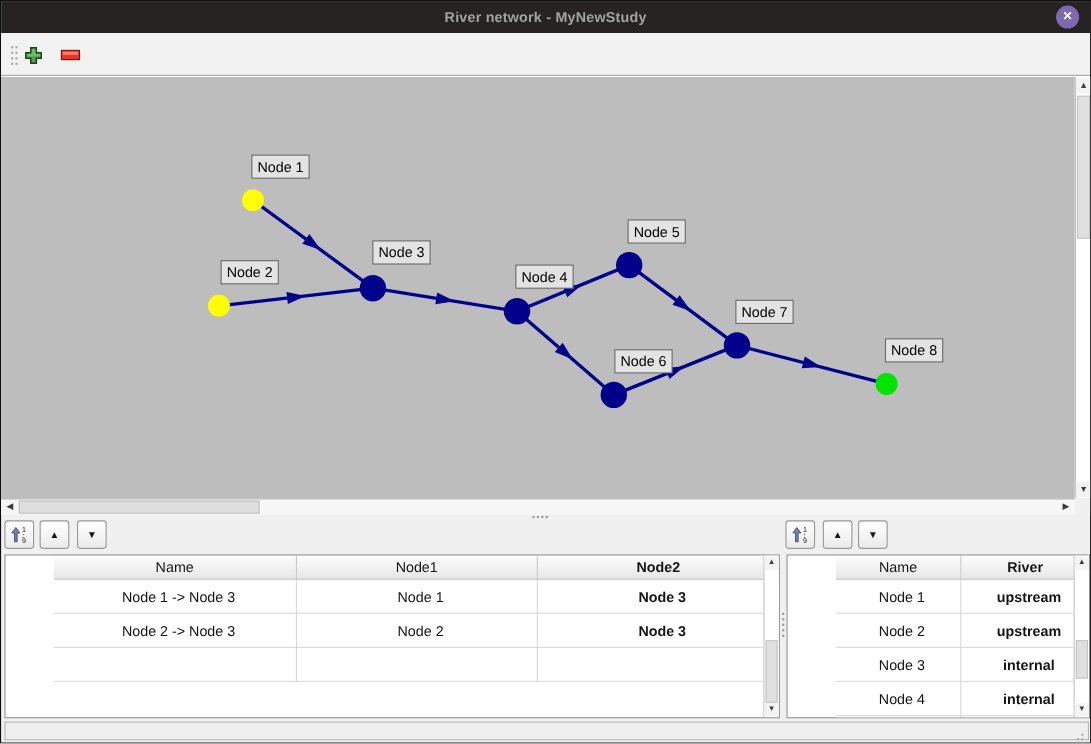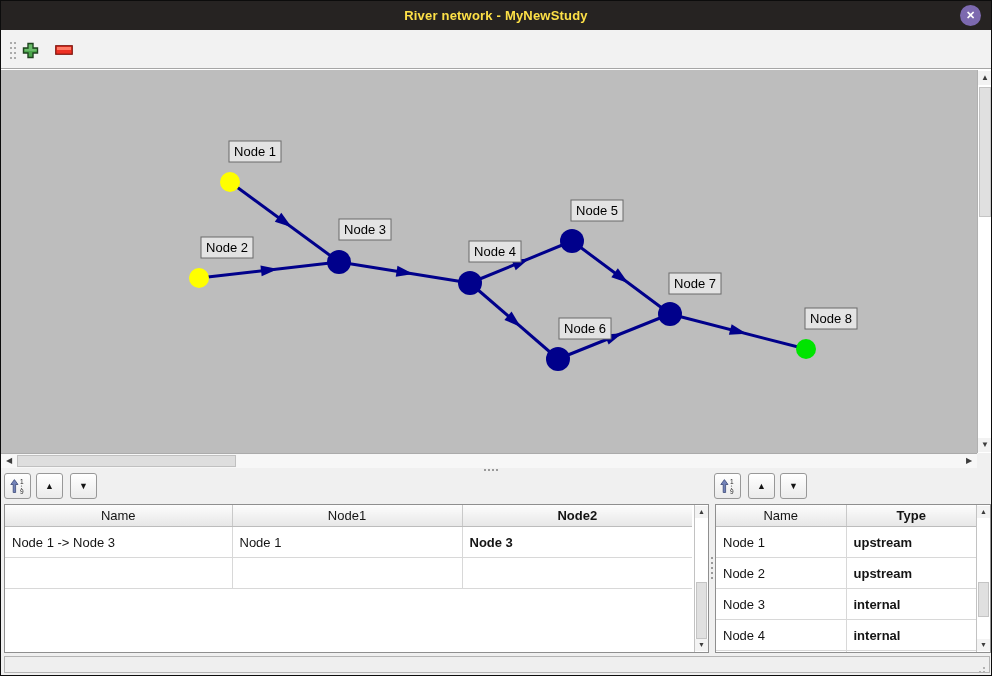--- a/index.html
+++ b/index.html
@@ -1,20 +1,20 @@
 <!DOCTYPE html>
 <html><head>
 <meta charset="utf-8">
 <style>
   html,body{margin:0;padding:0;background:#ffffff;font-family:"Liberation Sans",sans-serif;}
   .window{position:relative;width:992px;height:676px;background:#f0f0f0;border:1px solid #0c0c0c;box-sizing:border-box;overflow:hidden;}
 
   
   .titlebar{position:absolute;left:0;top:0;width:100%;height:29px;background:#262322;display:flex;align-items:center;justify-content:center;}
-  .titlebar .title{color:#fde047;font-size:13px;font-weight:bold;letter-spacing:.2px;}
+  .titlebar .title{color:#a3a3a3;font-size:13px;font-weight:bold;letter-spacing:.2px;}
   .close-btn{position:absolute;right:10px;top:4px;width:21px;height:21px;border-radius:50%;background:#7c69af;display:flex;align-items:center;justify-content:center;cursor:pointer;}
   .close-btn span{color:#ffffff;font-size:11px;font-weight:bold;line-height:1;}
 
   
   .toolbar{position:absolute;left:0;top:29px;width:100%;height:38px;background:#f2f2f2;border-bottom:1px solid #a6a6a6;box-shadow:0 1px 0 #ffffff;}
   .tb-grip{position:absolute;left:9px;top:41px;width:2px;height:2px;background:#ababab;box-shadow:4px 0 #ababab,0 5px #ababab,4px 5px #ababab,0 10px #ababab,4px 10px #ababab,0 15px #ababab,4px 15px #ababab;}
   .tb-btn{position:absolute;top:38px;width:22px;height:22px;display:flex;align-items:center;justify-content:center;cursor:pointer;}
   .tb-add{left:18px;} .tb-remove{left:52px;}
 
   
@@ -38,25 +38,25 @@
   .split-v{position:absolute;left:710px;top:556px;width:2px;height:2px;background:#9a9a9a;box-shadow:0 5px #9a9a9a,0 10px #9a9a9a,0 15px #9a9a9a,0 20px #9a9a9a;cursor:col-resize;}
 
   
   .pbtn{position:absolute;top:472px;width:27px;height:26px;border:1px solid #989898;border-radius:3px;background:linear-gradient(#ffffff,#ebebeb);box-sizing:border-box;display:flex;align-items:center;justify-content:center;cursor:pointer;}
   .pbtn .tri{font-size:9px;color:#141414;line-height:1;}
   .b-sort-l{left:3px;} .b-up-l{left:35px;} .b-dn-l{left:69px;}
   .b-sort-r{left:713px;} .b-up-r{left:747px;} .b-dn-r{left:779px;}
   .sort-svg text{font-family:"Liberation Sans",sans-serif;}
 
   
-  .tablebox{position:absolute;top:503px;height:149px;background:#ffffff;border:1px solid #8f8f8f;box-sizing:border-box;overflow:hidden;}
+  .tablebox{position:absolute;top:503px;height:149px;background:#ffffff;border:1px solid #8f8f8f;box-sizing:border-box;overflow:hidden;padding-left:44px;}
   .t-left{left:3px;width:705px;} .t-right{left:714px;width:276px;}
   .tablebox table{border-collapse:collapse;table-layout:fixed;font-size:13px;color:#141414;}
   .tablebox th{height:21px;font-weight:normal;text-align:center;background:linear-gradient(#fdfdfd,#e7e7e7);border-bottom:1px solid #bcbcbc;border-right:1px solid #c9c9c9;padding:0;overflow:hidden;white-space:nowrap;}
-  .tablebox td{height:30px;border-bottom:1px solid #d8d8d8;border-right:1px solid #d8d8d8;padding:0 0 0 7px;overflow:hidden;white-space:nowrap;background:#ffffff;}
+  .tablebox td{height:30px;border-bottom:1px solid #d8d8d8;border-right:1px solid #d8d8d8;padding:0 0 0 7px;overflow:hidden;white-space:nowrap;background:#ffffff;text-align:center;}
   .tablebox th:last-child,.tablebox td:last-child{border-right:none;font-weight:bold;}
   .tscroll{position:absolute;right:0;top:0;width:14px;height:100%;background:#ffffff;border-left:1px solid #c2c2c2;box-sizing:border-box;}
   .tscroll .arr-up{position:absolute;top:1px;left:0;width:13px;height:12px;text-align:center;font-size:7px;color:#3c3c3c;line-height:12px;background:#f3f3f3;}
   .tscroll .thumb{position:absolute;left:1px;width:11px;background:#e0e0e0;border:1px solid #c4c4c4;box-sizing:border-box;}
   .tscroll .arr-dn{position:absolute;bottom:1px;left:0;width:13px;height:12px;text-align:center;font-size:7px;color:#3c3c3c;line-height:12px;background:#f3f3f3;}
 
   
   .statusbar{position:absolute;left:3px;top:655px;width:986px;height:17px;background:#efefef;border:1px solid #b4b4b4;box-sizing:border-box;}
   .sizegrip{position:absolute;right:4px;bottom:3px;width:2px;height:2px;background:#b3b3b3;box-shadow:-8px 8px #b3b3b3,-4px 8px #b3b3b3,0 8px #b3b3b3,-4px 4px #b3b3b3,0 4px #b3b3b3,0 0 #b3b3b3;}
 </style>
@@ -194,20 +194,25 @@
             <th>Node2</th>
           </tr>
         </thead>
         <tbody>
           <tr>
             <td>Node 1 -&gt; Node 3</td>
             <td>Node 1</td>
             <td>Node 3</td>
           </tr>
           <tr>
+            <td>Node 2 -&gt; Node 3</td>
+            <td>Node 2</td>
+            <td>Node 3</td>
+          </tr>
+          <tr>
             <td></td>
             <td></td>
             <td></td>
           </tr>
         </tbody>
       </table>
     <div class="tscroll">
       <div class="arr-up">▲</div>
       <div class="thumb" style="top:77px;height:57px;"></div>
       <div class="arr-dn">▼</div>
@@ -216,21 +221,21 @@
 
   <div class="tablebox t-right" id="nodes-table">
       <table>
         <colgroup>
           <col style="width: 130px;">
           <col style="width: 130px;">
         </colgroup>
         <thead>
           <tr>
             <th>Name</th>
-            <th>Type</th>
+            <th>River</th>
           </tr>
         </thead>
         <tbody>
           <tr>
             <td>Node 1</td>
             <td>upstream</td>
           </tr>
           <tr>
             <td>Node 2</td>
             <td>upstream</td>

